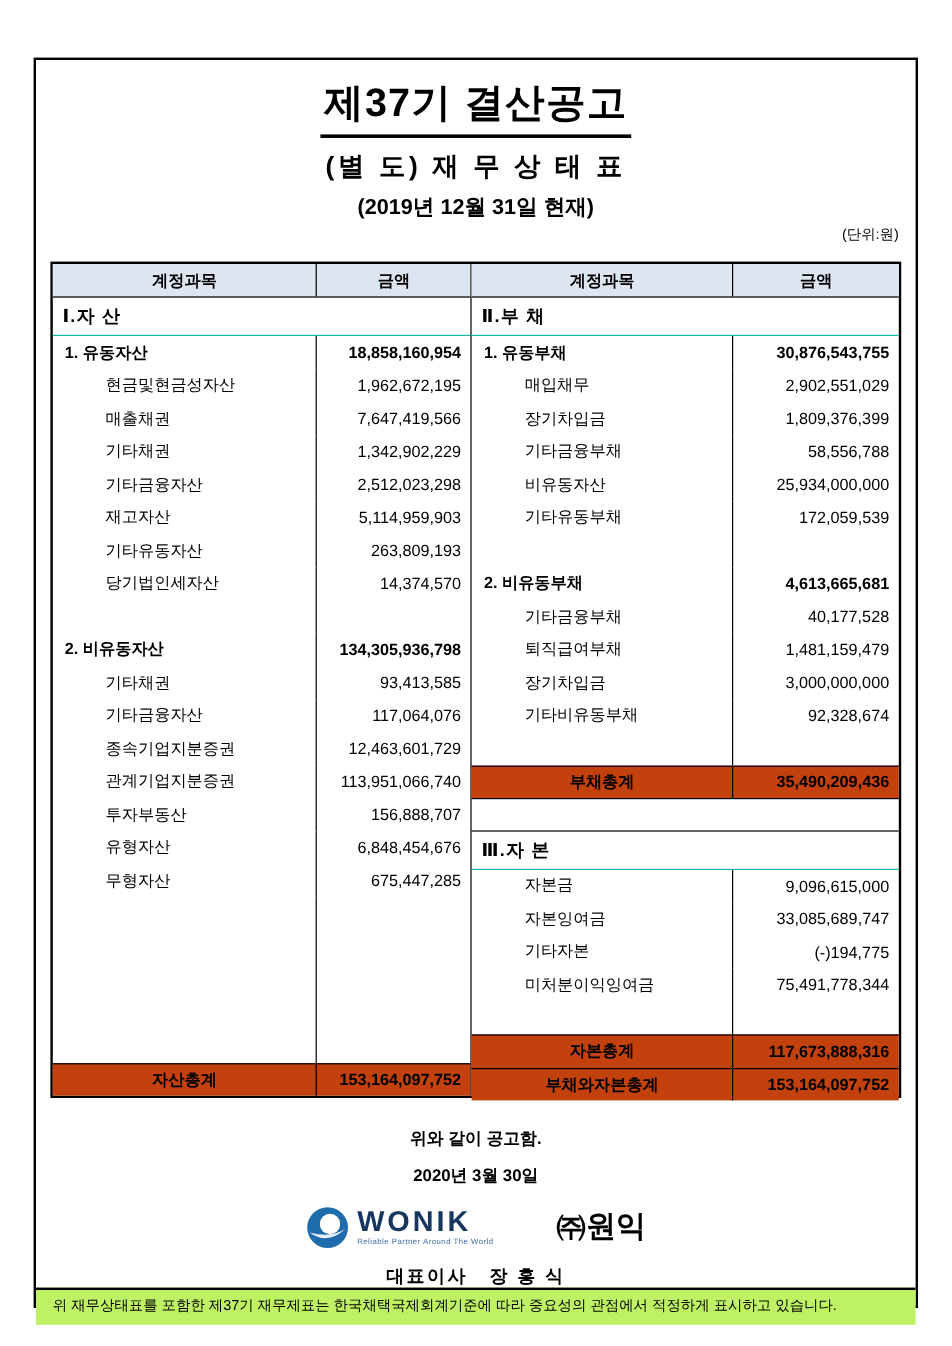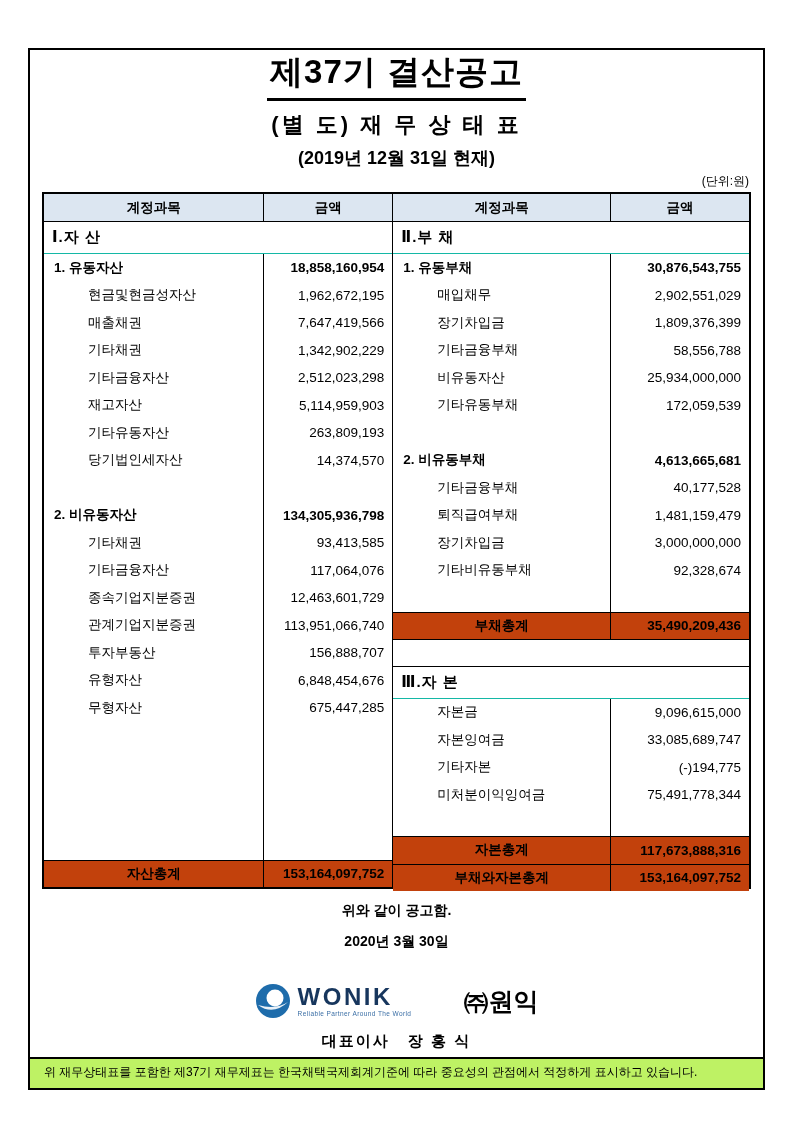--- a/index.html
+++ b/index.html
@@ -8,29 +8,29 @@
     width: 793px; height: 1122px; position: relative;
     font-family: "Liberation Sans", "DejaVu Sans", sans-serif;
     color: #000;
   }
   .sheet {
     position: absolute; left: 28px; top: 48px; width: 737px; height: 1042px;
     border: 2px solid #000;
     display: flex; flex-direction: column; align-items: center;
   }
   .title {
-    margin-top: 0; font-size: 33px; font-weight: bold;
+    margin-top: 14px; font-size: 33px; font-weight: bold;
     border-bottom: 3px solid #000; padding: 0 3px 3px; letter-spacing: 1px; text-align: center;
   }
   .subtitle { margin-top: 9px; font-size: 22px; font-weight: bold; letter-spacing: 3px; }
   .asof { margin-top: 6px; font-size: 18px; font-weight: bold; }
   .unit { align-self: flex-end; margin: 3px 14px 2px 0; font-size: 12px; }
 
   .bs-table {
-    align-self: stretch; margin: 0 12px; height: 697px;
+    align-self: stretch; margin: 12px 12px; height: 697px;
     border: 2px solid #000; display: flex; background: #fff;
   }
   .half { display: flex; flex-direction: column; }
   .half.left  { width: 49.4%; }
   .half.right { width: 50.6%; border-left: 1px solid #000; }
 
   .thead { display: flex; height: 28px; background: #dce6f1; border-bottom: 1px solid #000; flex: none; }
   .hcell { display: flex; align-items: center; justify-content: center; font-weight: bold; font-size: 13.5px; }
   .half.left  .hcell.account { width: 63%; }
   .half.left  .hcell.amount  { width: 37%; border-left: 1px solid #000; }
@@ -50,21 +50,21 @@
   .trow.blank-span { border-top: 1px solid #000; border-bottom: 1px solid #000; }
   .trow.group { font-weight: bold; }
   .trow.group .label { padding-left: 10px; }
   .trow.item  .label { padding-left: 44px; }
   .trow.total { background: #c2410c; font-weight: bold; border-top: 1px solid #000; }
   .trow.total .label { justify-content: center; padding-left: 0; }
   .trow.filler { flex: 1; height: auto; }
 
   .announce       { margin-top: 13px; font-size: 14px; font-weight: bold; }
   .announce-date  { margin-top: 13px; font-size: 14px; font-weight: bold; }
-  .logo-row { margin-top: 32px; display: flex; align-items: center; gap: 52px; }
+  .logo-row { margin-top: 16px; display: flex; gap: 52px; }
   .wonik { display: flex; align-items: center; gap: 7px; }
   .wonik-text { display: flex; flex-direction: column; line-height: 1; }
   .brand   { font-size: 24px; font-weight: bold; color: #17365d; letter-spacing: 2.5px; }
   .tagline { font-size: 6.5px; color: #3a6ea5; margin-top: 2px; letter-spacing: 0.4px; }
   .company { font-size: 25px; font-weight: bold; }
   .ceo { margin-top: 13px; font-size: 15px; font-weight: bold; letter-spacing: 2px; display: flex; gap: 18px; }
   .footnote {
     margin-top: auto; align-self: stretch;
     border-top: 2px solid #000; background: #bef264;
     padding: 4px 14px 6px; font-size: 12px; line-height: 1.55; text-align: left;

